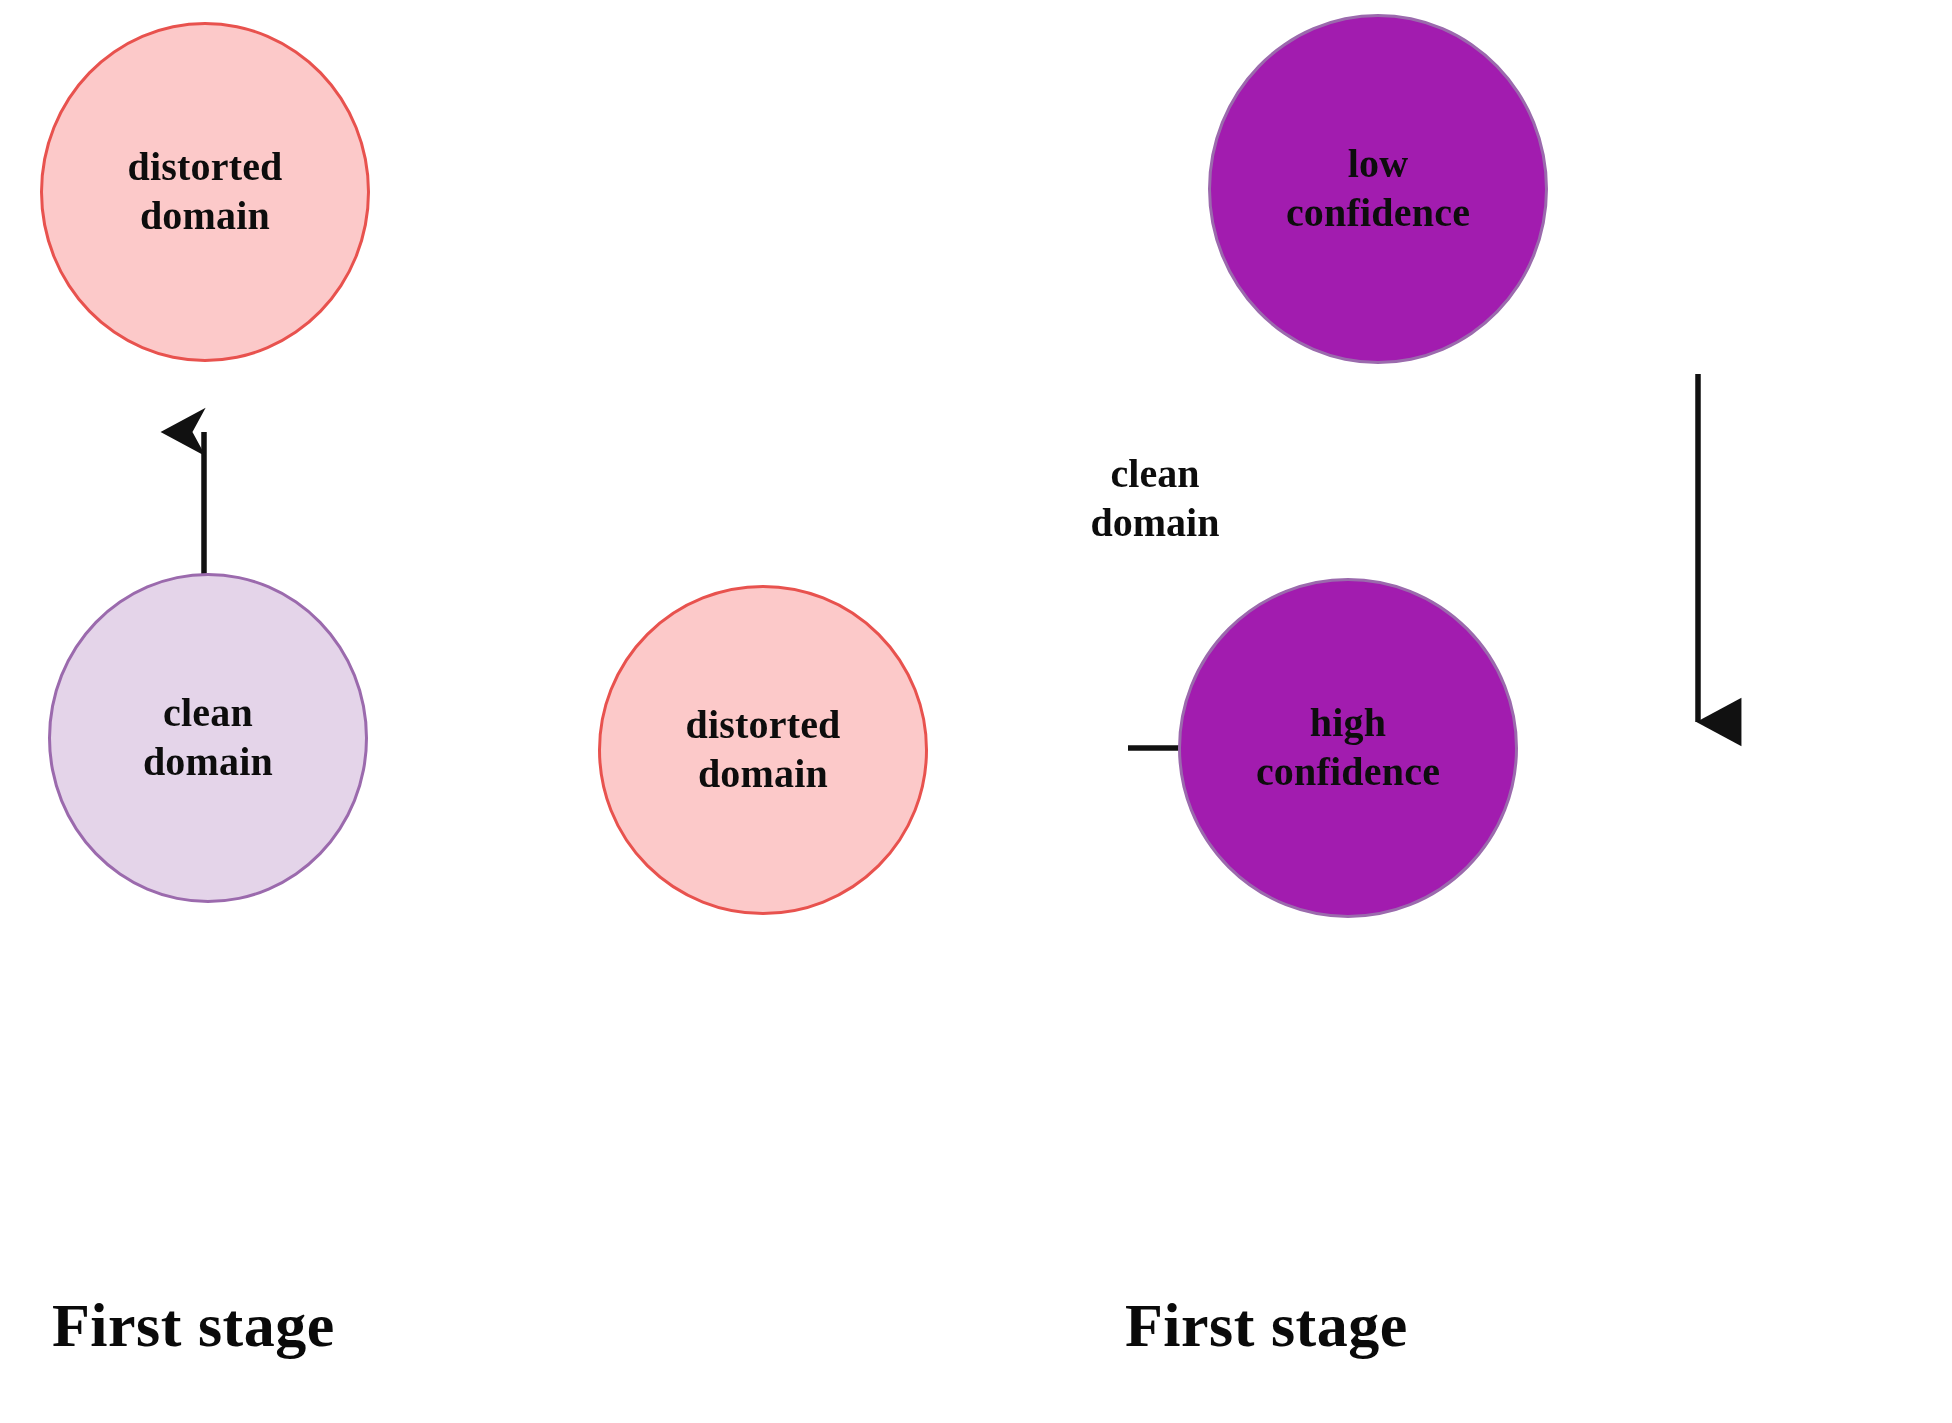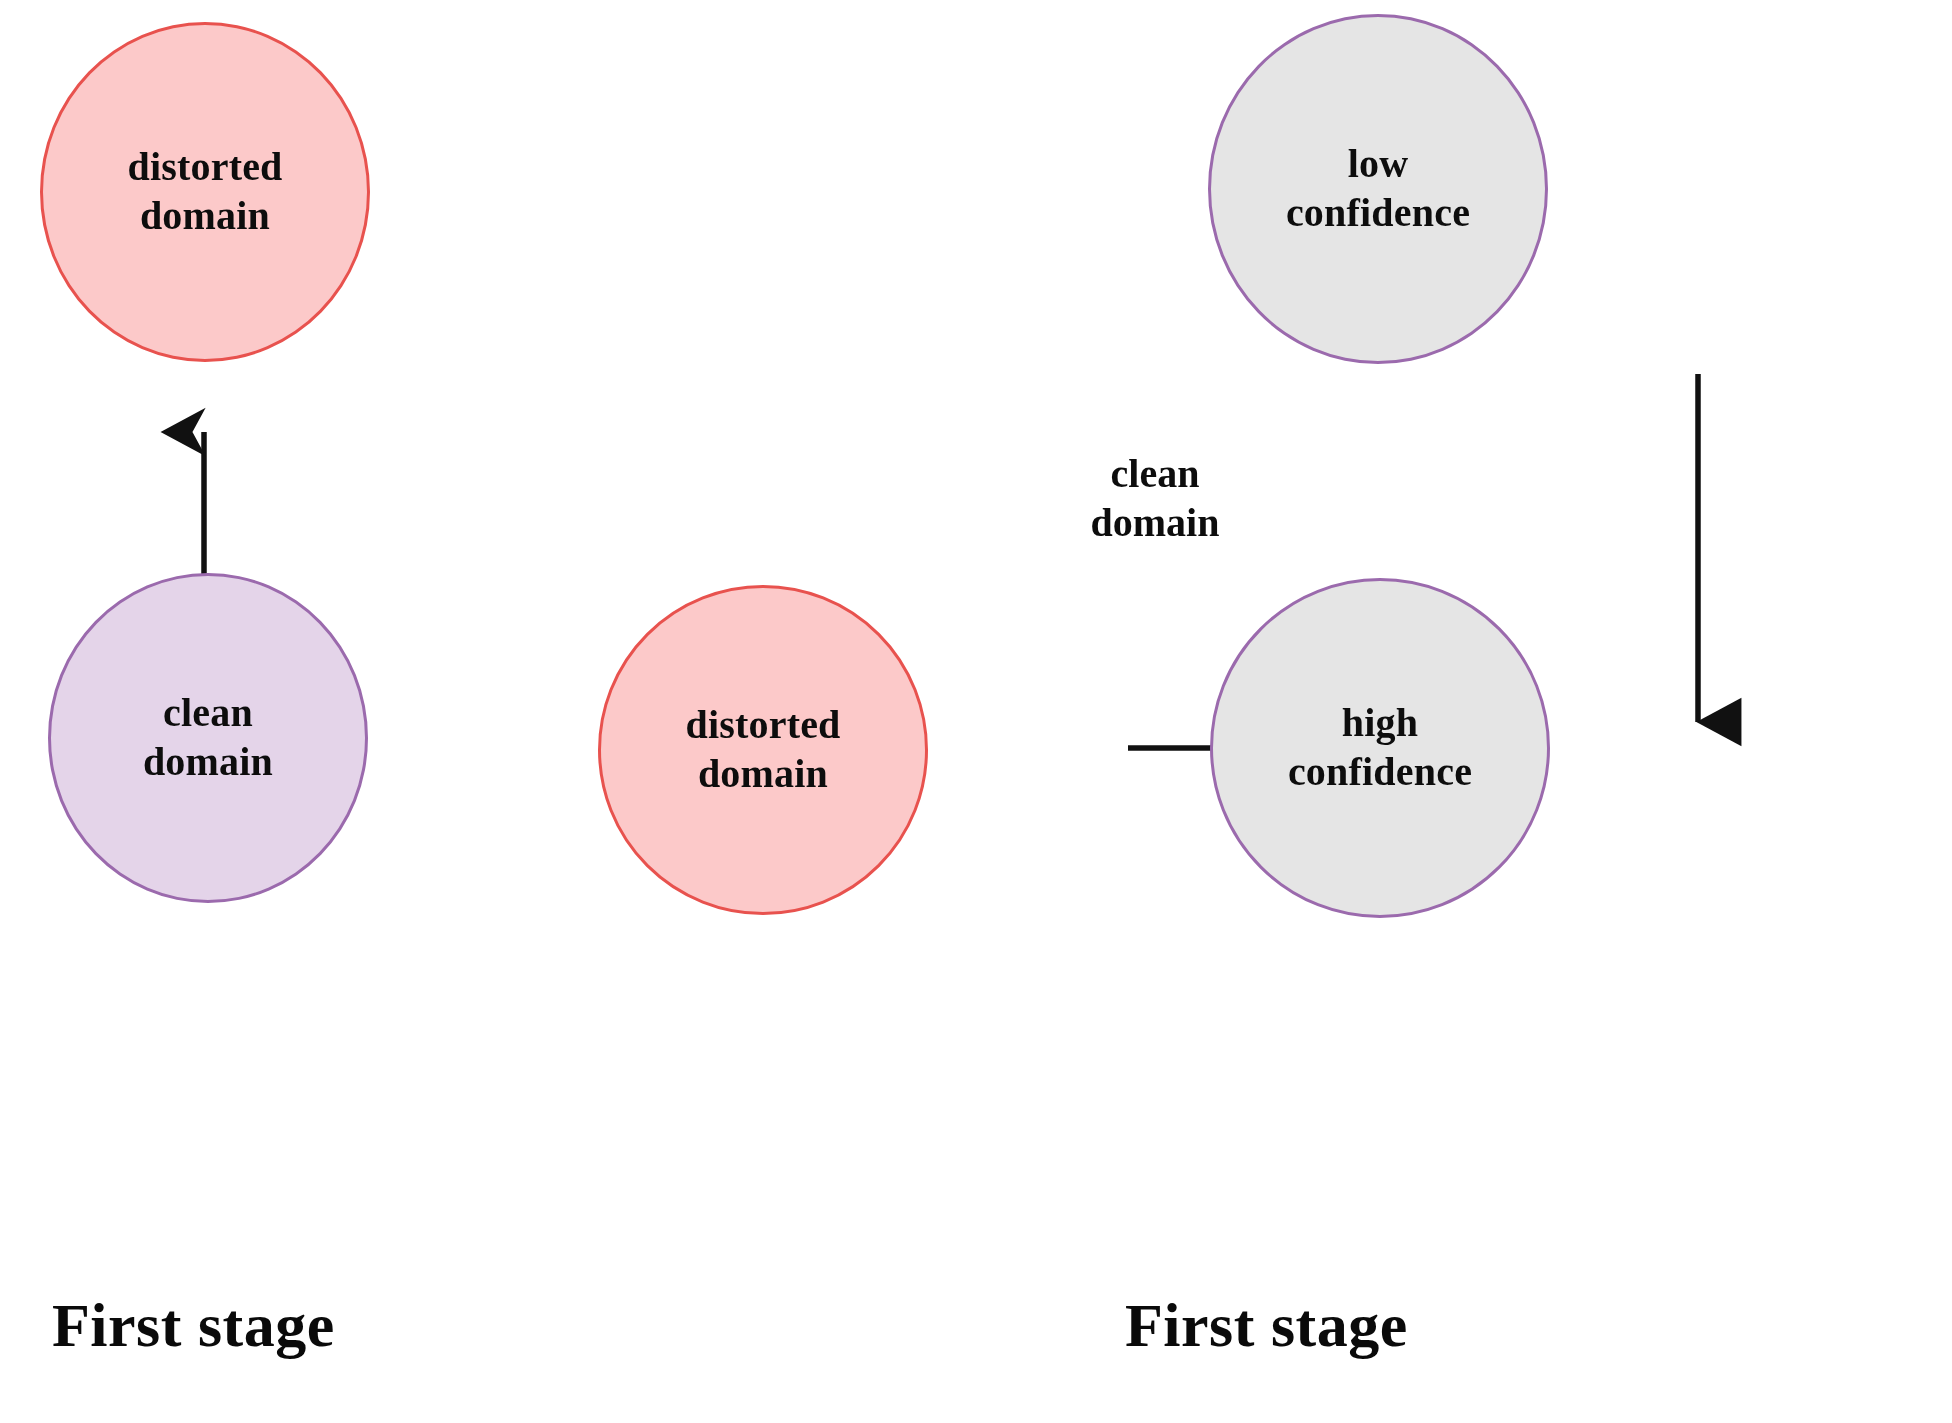--- a/index.html
+++ b/index.html
@@ -36,29 +36,29 @@
   }
   .node-distorted {
     background: #fcc9c9;
     border: 3px solid #e8524e;
   }
   .node-clean {
     background: #e4d4e9;
     border: 3px solid #9b6aad;
   }
   .node-confidence {
-    background: #e5e5e5;
+    background: #a21caf;
     border: 3px solid #9b6aad;
   }
   
   #node-distorted-1 { left: 40px;   top: 22px;   width: 330px; height: 340px; }
   #node-clean-1     { left: 48px;   top: 573px;  width: 320px; height: 330px; }
   #node-distorted-2 { left: 598px;  top: 585px;  width: 330px; height: 330px; }
   #node-low-conf    { left: 1208px; top: 14px;   width: 340px; height: 350px; }
-  #node-high-conf   { left: 1210px; top: 578px;  width: 340px; height: 340px; }
+  #node-high-conf   { left: 1178px; top: 578px;  width: 340px; height: 340px; }
 
   
   #arrow-layer {
     position: absolute;
     left: 0;
     top: 0;
     width: 1952px;
     height: 1423px;
     pointer-events: none;
   }

